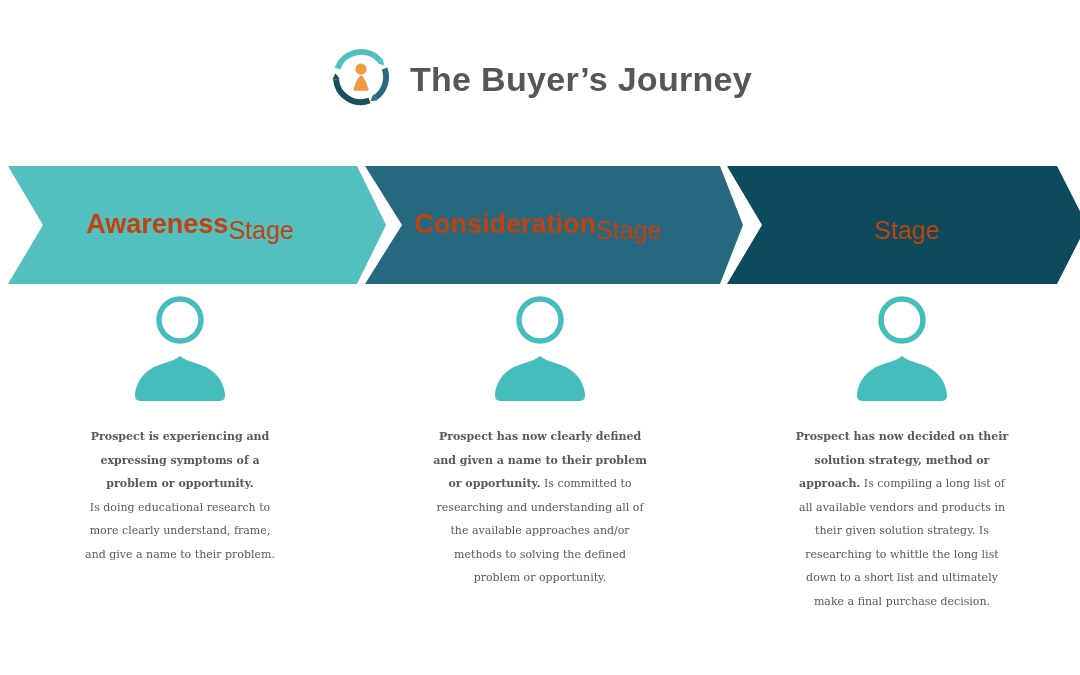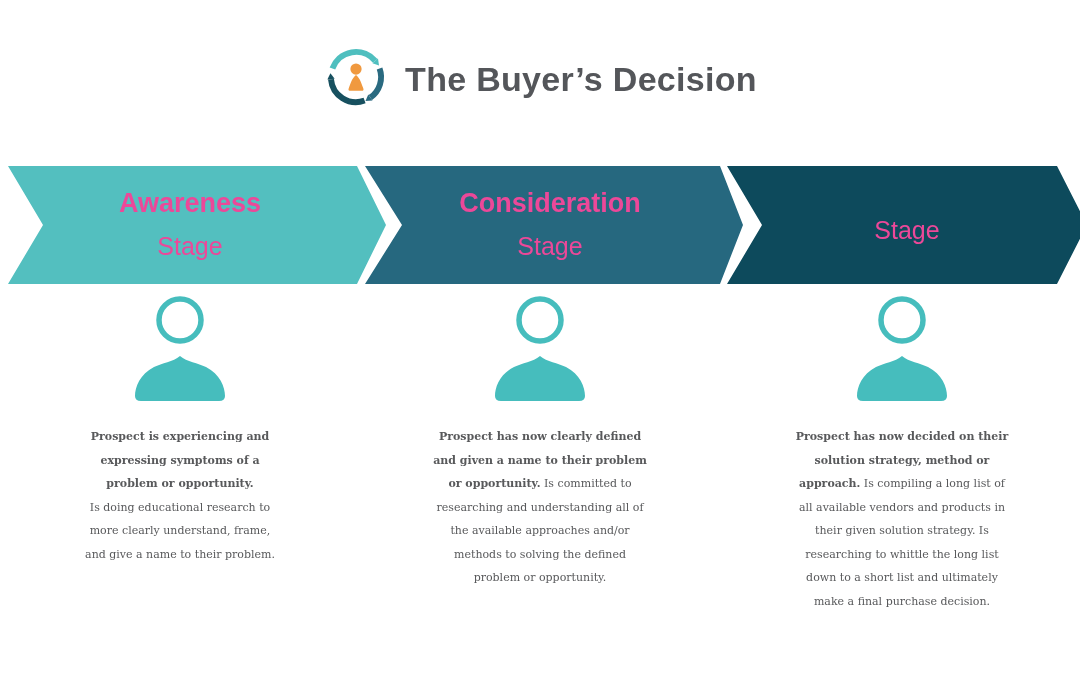--- a/index.html
+++ b/index.html
@@ -17,22 +17,22 @@
   .title{font-size:34px;font-weight:700;color:var(--c-title);letter-spacing:.3px;padding-top:4px;}
 
   
   .arrow-shape{position:absolute;top:166px;height:118px;}
   .arrow-1{left:0;width:392px;background:var(--c-arrow1);
     clip-path:polygon(8px 0px,357px 0px,386px 59px,357px 118px,8px 118px,43px 59px);}
   .arrow-2{left:365px;width:380px;background:var(--c-arrow2);
     clip-path:polygon(0px 0px,355px 0px,378px 59px,355px 118px,0px 118px,37px 59px);}
   .arrow-3{left:727px;width:360px;background:var(--c-arrow3);
     clip-path:polygon(0px 0px,330px 0px,360px 59px,330px 118px,0px 118px,35px 59px);}
-  .arrow-label{position:absolute;top:166px;height:116px;width:360px;display:flex;flex-direction:column;justify-content:center;align-items:center;color:#ec4899;text-align:center;}
-  .label-1{left:10px;} .label-2{left:370px;} .label-3{left:727px;}
+  .arrow-label{position:absolute;top:166px;height:116px;width:360px;display:flex;justify-content:center;align-items:center;color:#c2410c;text-align:center;}
+  .label-1{left:10px;} .label-2{left:358px;} .label-3{left:727px;}
   .stage-name{font-size:27px;font-weight:700;line-height:32px;}
   .stage-sub{font-size:25px;font-weight:400;line-height:30px;margin-top:12px;}
 
   
   .col{position:absolute;top:294px;width:360px;text-align:center;}
   .col-1{left:0;} .col-2{left:360px;} .col-3{left:722px;}
   .person{display:block;margin:0 auto;width:96px;height:110px;}
   .desc{margin-top:21px;font-family:"DejaVu Serif",serif;font-size:11px;line-height:23.5px;
         color:var(--c-body);white-space:pre;text-align:center;}
   .desc .intro{font-weight:700;}
@@ -49,21 +49,21 @@
       <path d="M 14.3 37 A 38 38 0 0 1 79.1 25.6" fill="none" style="stroke:var(--c-teal-logo)" stroke-width="9"></path>
       <polygon points="84.9,32.5 74.9,29.1 83.3,22.1" style="fill:var(--c-teal-logo)"></polygon>
       <path d="M 85.7 37 A 38 38 0 0 1 71.8 81.1" fill="none" style="stroke:var(--c-blue-logo)" stroke-width="9"></path>
       <polygon points="64.4,86.3 68.6,76.6 75.0,85.6" style="fill:var(--c-blue-logo)"></polygon>
       <path d="M 63 85.7 A 38 38 0 0 1 12.1 53.3" fill="none" style="stroke:var(--c-navy-logo)" stroke-width="9"></path>
       <polygon points="11.3,44.3 17.6,52.8 6.6,53.8" style="fill:var(--c-navy-logo)"></polygon>
 
       <circle cx="50" cy="38" r="8.5" style="fill:var(--c-orange)"></circle>
       <path d="M50 47 C45 51 43 56 39 67 Q37.5 71 41.5 71 L58.5 71 Q62.5 71 61 67 C57 56 55 51 50 47 Z" style="fill:var(--c-orange)"></path>
     </svg>
-    <div class="title">The Buyer’s Decision</div>
+    <div class="title">The Buyer’s Journey</div>
   </div>
 
   <div>
     <div class="arrow-shape arrow-1"></div>
     <div class="arrow-shape arrow-2"></div>
     <div class="arrow-shape arrow-3"></div>
 
     <div class="arrow-label label-1">
       <div class="stage-name">Awareness</div>
       <div class="stage-sub">Stage</div>

